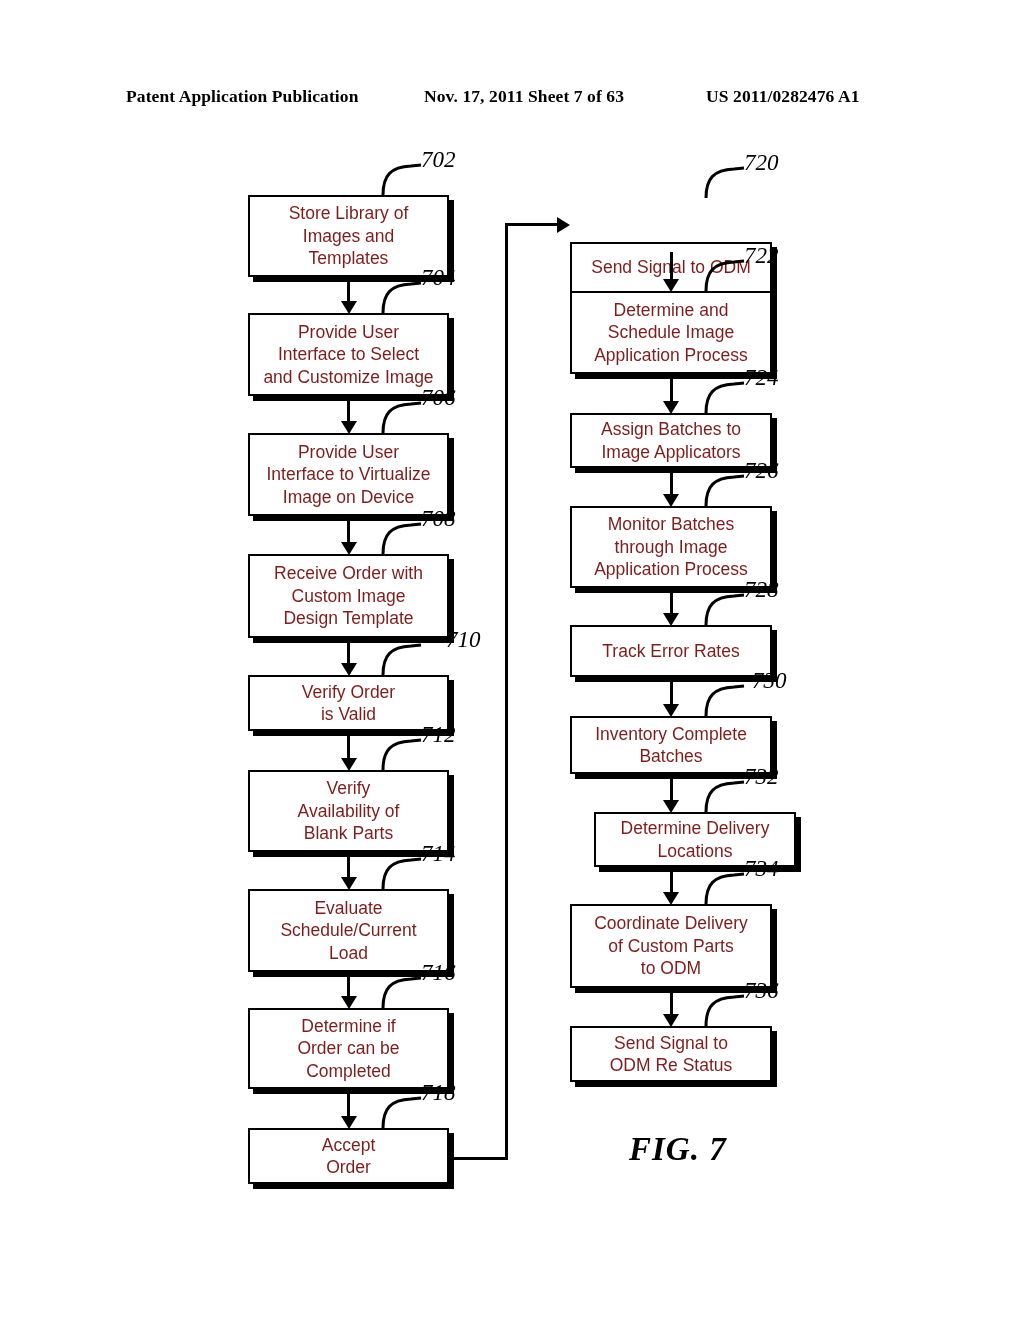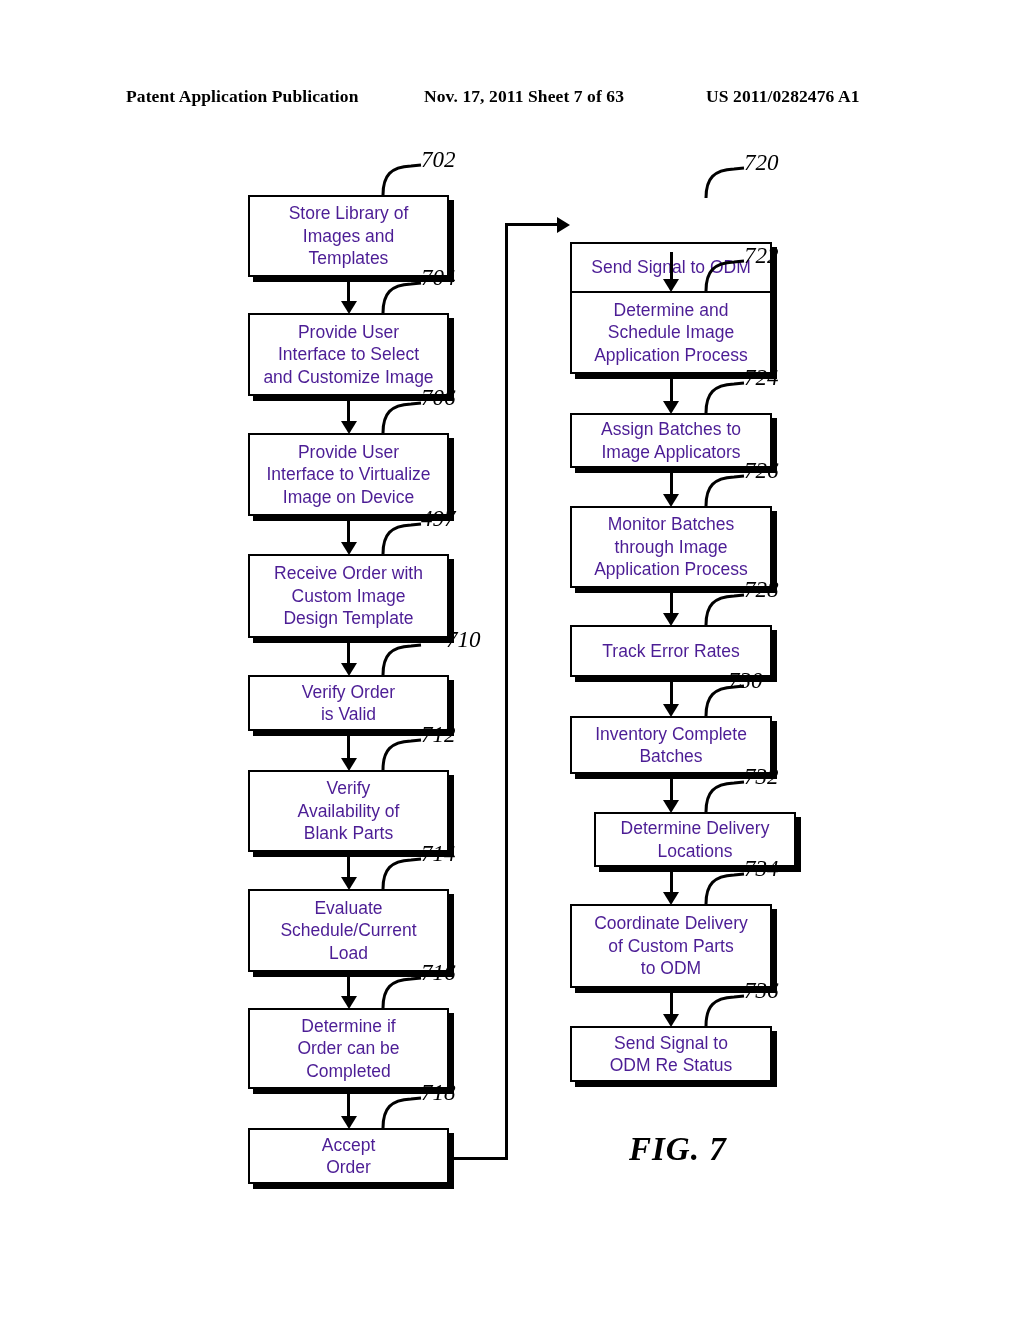--- a/index.html
+++ b/index.html
@@ -36,21 +36,21 @@
     box-shadow:5px 5px 0 0 #000;
     display:flex;
     align-items:center;
     justify-content:center;
     text-align:center;
   }
   .node .txt{
     font-family:"Liberation Sans",sans-serif;
     font-size:17.5px;
     line-height:1.28;
-    color:#4c1d95;
+    color:#7f1d1d;
     padding:0 4px;
     white-space:pre-line;
   }
 
   
   .ref{
     position:absolute;
     font-family:"Liberation Serif",serif;
     font-style:italic;
     font-size:23px;
@@ -131,21 +131,21 @@
       <div class="vline" style="left: 347px; top: 519px; height: 24px;"></div>
       <div class="arrow-d" style="left: 340.5px; top: 542px;"></div>
       <div class="node" style="left: 248px; top: 554px; width: 201px; height: 84px;">
         <div class="txt">Receive Order with
 Custom Image
 Design Template</div>
       </div>
       <svg class="hook" width="46" height="36" style="left: 377px; top: 520px;">
         <path d="M6 34 C 6 14, 14 6, 34 5 L 44 4" stroke="#000" stroke-width="3" fill="none"></path>
       </svg>
-      <div class="ref" style="left: 421px; top: 506px;">497</div>
+      <div class="ref" style="left: 421px; top: 506px;">708</div>
       <div class="vline" style="left: 347px; top: 641px; height: 23px;"></div>
       <div class="arrow-d" style="left: 340.5px; top: 663px;"></div>
       <div class="node" style="left: 248px; top: 675px; width: 201px; height: 56px;">
         <div class="txt">Verify Order
 is Valid</div>
       </div>
       <svg class="hook" width="46" height="36" style="left: 377px; top: 641px;">
         <path d="M6 34 C 6 14, 14 6, 34 5 L 44 4" stroke="#000" stroke-width="3" fill="none"></path>
       </svg>
       <div class="ref" style="left: 398px; top: 627px; margin-left: 48px;">710</div>
@@ -242,21 +242,21 @@
       <div class="ref" style="left: 744px; top: 577px;">728</div>
       <div class="vline" style="left: 669.5px; top: 680px; height: 25px;"></div>
       <div class="arrow-d" style="left: 663px; top: 704px;"></div>
       <div class="node" style="left: 570px; top: 716px; width: 202px; height: 58px;">
         <div class="txt">Inventory Complete
 Batches</div>
       </div>
       <svg class="hook" width="46" height="36" style="left: 700px; top: 682px;">
         <path d="M6 34 C 6 14, 14 6, 34 5 L 44 4" stroke="#000" stroke-width="3" fill="none"></path>
       </svg>
-      <div class="ref" style="left: 728px; top: 668px;">730</div>
+      <div class="ref" style="left: 752px; top: 668px;">730</div>
       <div class="vline" style="left: 669.5px; top: 777px; height: 24px;"></div>
       <div class="arrow-d" style="left: 663px; top: 800px;"></div>
       <div class="node" style="left: 570px; top: 812px; width: 202px; height: 55px; margin-left: 24px;">
         <div class="txt">Determine Delivery
 Locations</div>
       </div>
       <svg class="hook" width="46" height="36" style="left: 700px; top: 778px;">
         <path d="M6 34 C 6 14, 14 6, 34 5 L 44 4" stroke="#000" stroke-width="3" fill="none"></path>
       </svg>
       <div class="ref" style="left: 744px; top: 764px;">732</div>

